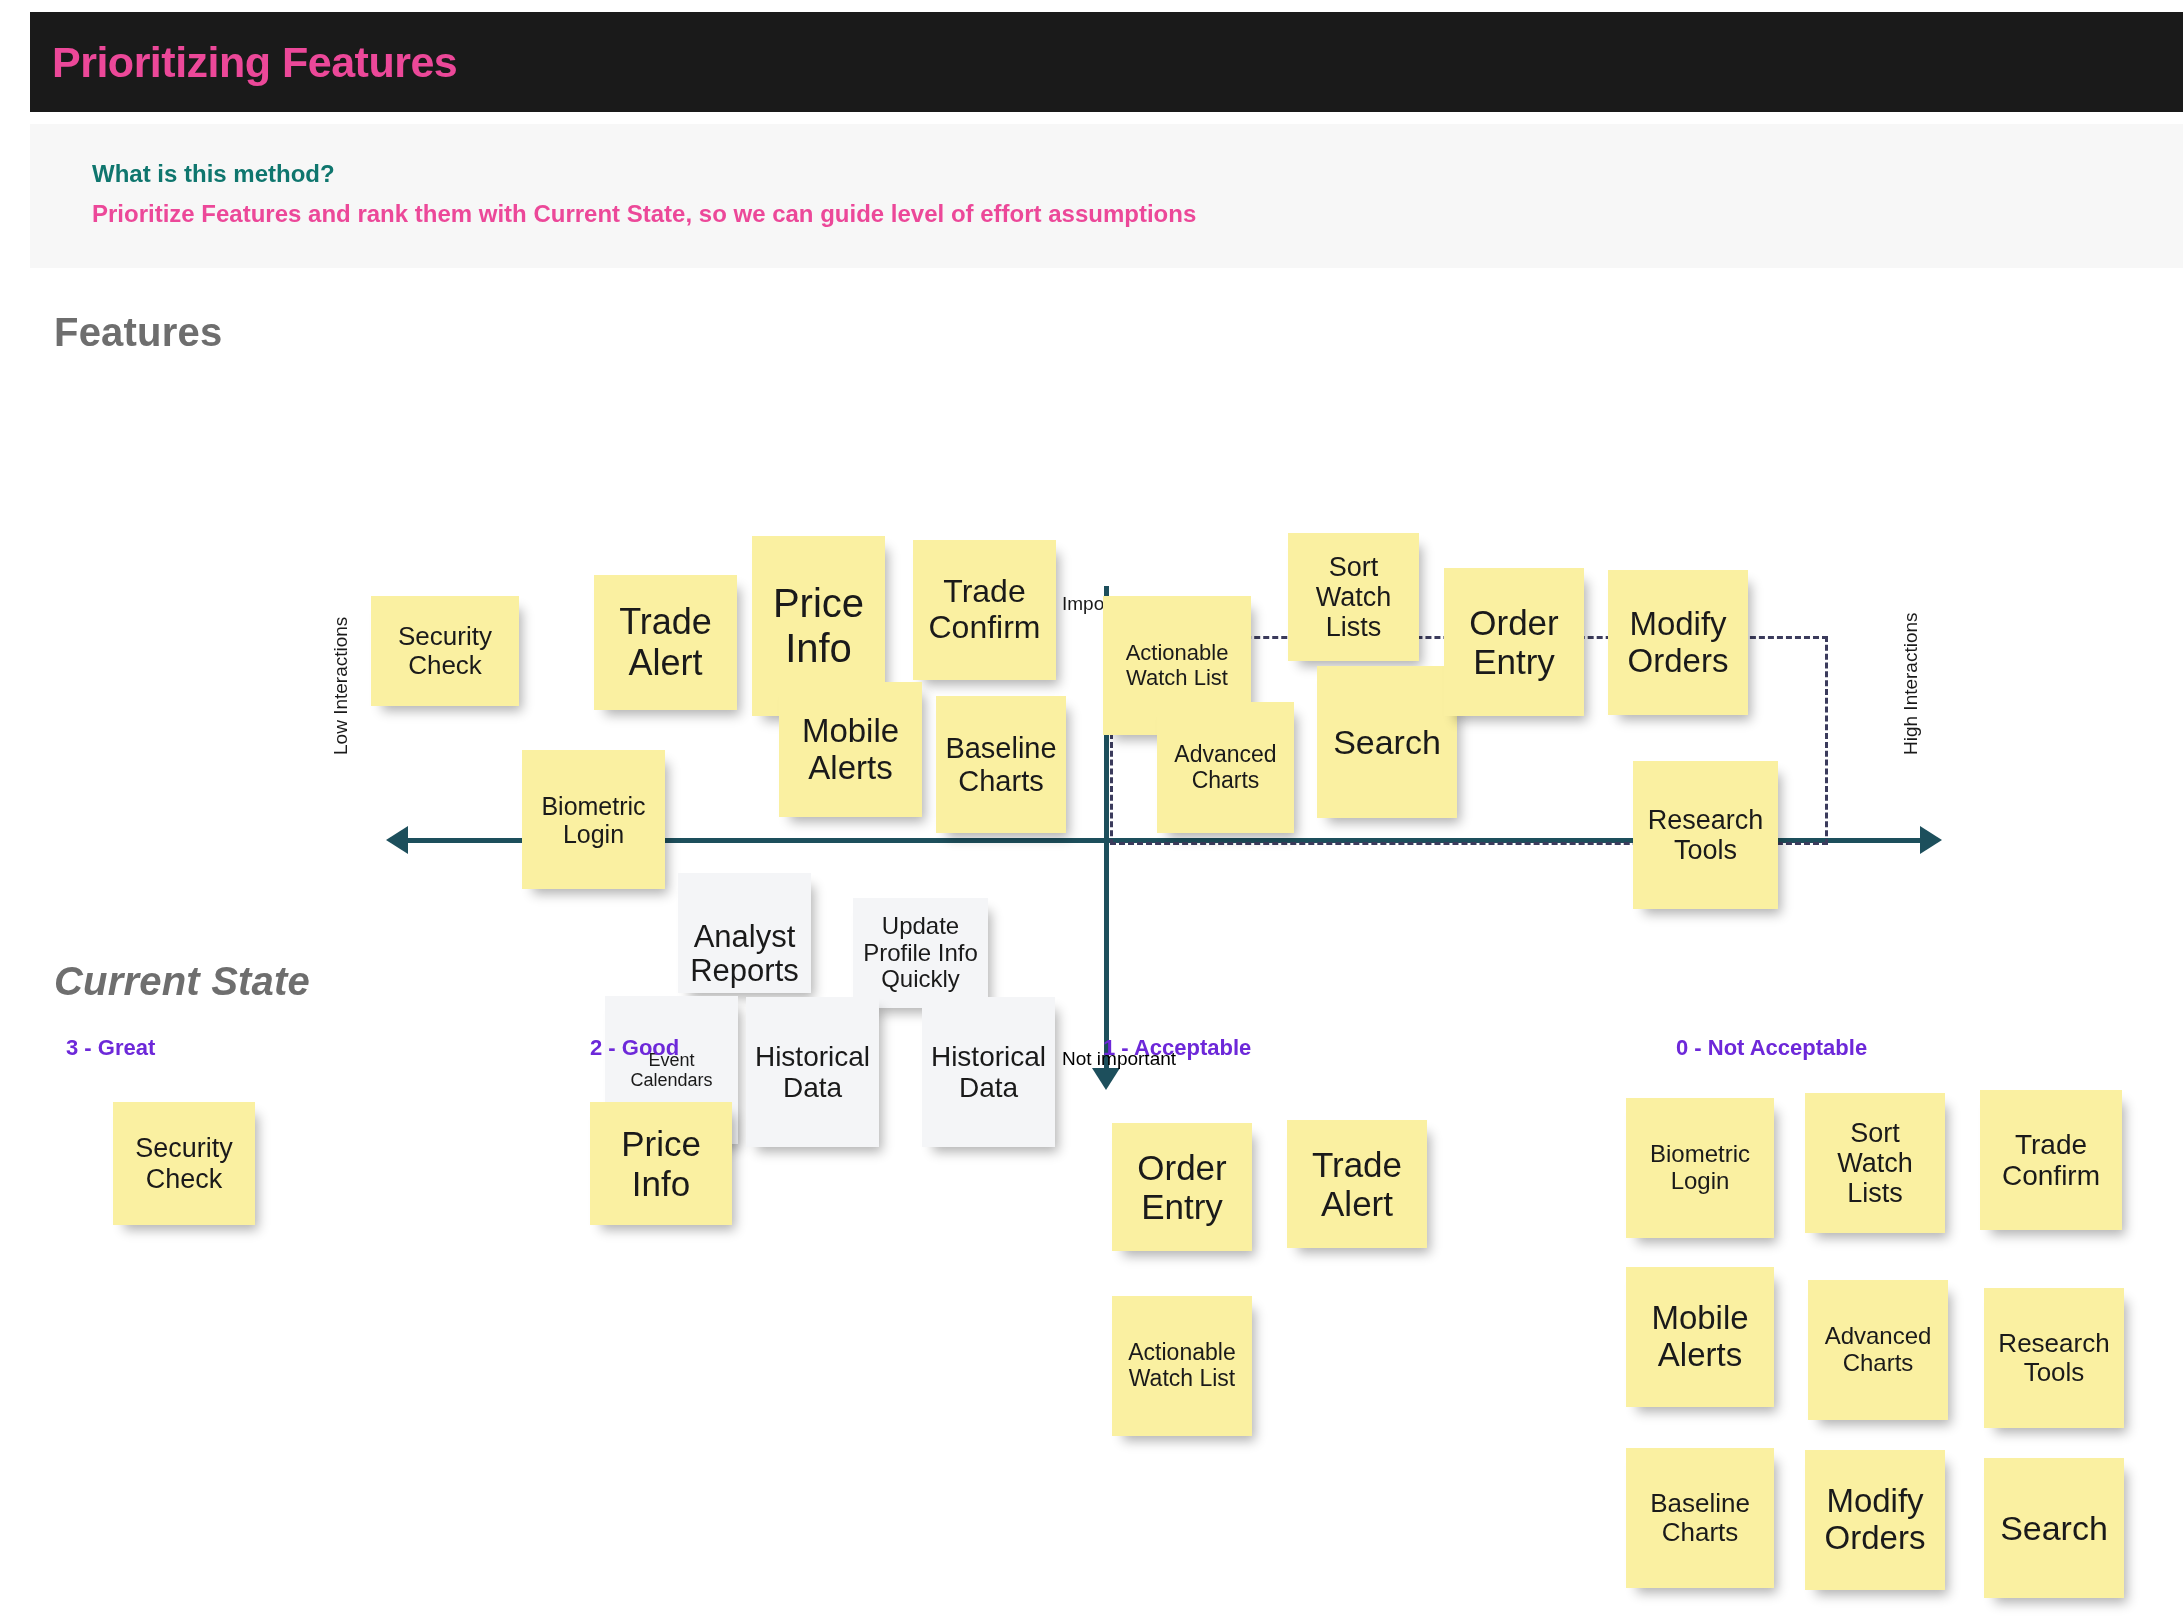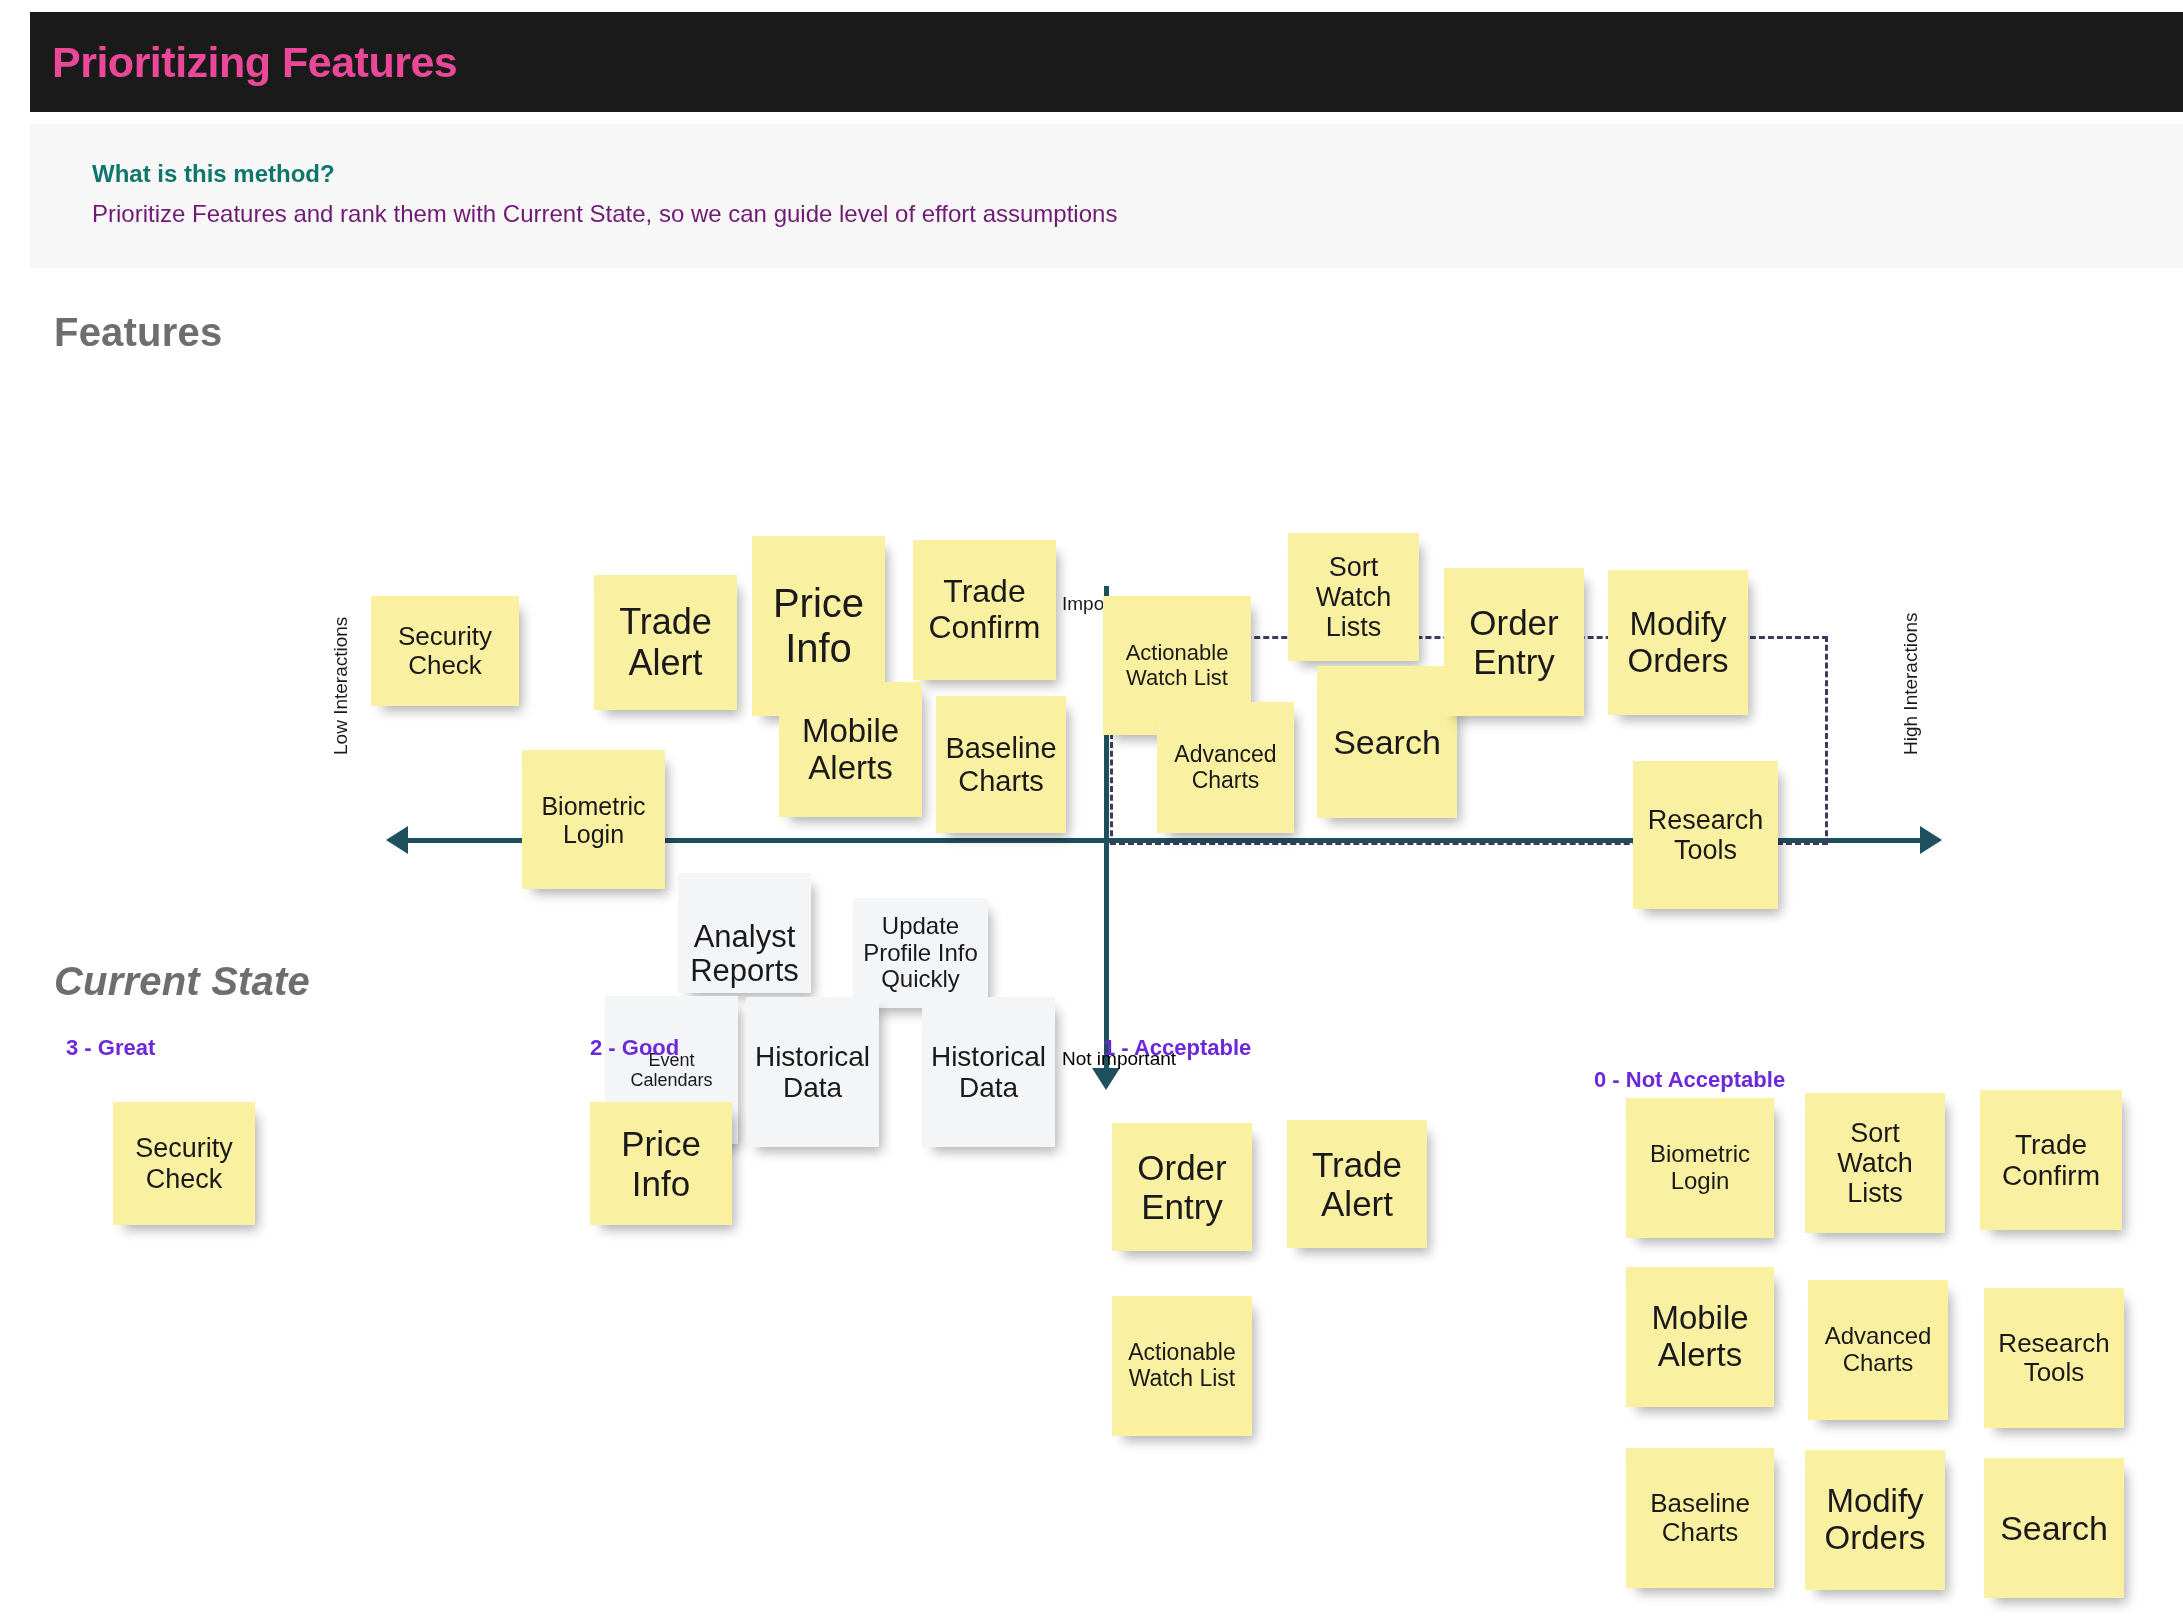--- a/index.html
+++ b/index.html
@@ -21,21 +21,21 @@
   #method-band{
     position:absolute;left:30px;top:124px;width:2153px;height:144px;
     background:#f7f7f7;
   }
   #method-question{
     position:absolute;left:92px;top:160px;
     font-size:24px;font-weight:bold;color:#0f766e;
   }
   #method-description{
     position:absolute;left:92px;top:200px;
-    font-size:24px;font-weight:normal;color:#701a75;
+    font-size:24px;font-weight:bold;color:#ec4899;
   }
 
   
   .section-heading{
     position:absolute;font-size:40px;font-weight:bold;color:#6e6e6e;
     letter-spacing:0.2px;
   }
   #features-heading{left:54px;top:310px;}
   #current-state-heading{left:54px;top:959px;font-style:italic;}
 
@@ -191,21 +191,21 @@
     <div class="bucket-label" style="left: 1103px;">1 - Acceptable</div>
     <div class="note yellow" style="left: 1112px; top: 1123px; width: 140px; height: 128px; font-size: 35px;">
       <span>Order Entry</span>
     </div>
     <div class="note yellow" style="left: 1287px; top: 1120px; width: 140px; height: 128px; font-size: 35px;">
       <span>Trade Alert</span>
     </div>
     <div class="note yellow" style="left: 1112px; top: 1296px; width: 140px; height: 140px; font-size: 23px;">
       <span>Actionable Watch List</span>
     </div>
-    <div class="bucket-label" style="left: 1594px; margin-top: 32px;">0 - Not Acceptable</div>
+    <div class="bucket-label" style="left: 1676px;">0 - Not Acceptable</div>
     <div class="note yellow" style="left: 1626px; top: 1098px; width: 148px; height: 140px; font-size: 24px;">
       <span>Biometric Login</span>
     </div>
     <div class="note yellow" style="left: 1805px; top: 1093px; width: 140px; height: 140px; font-size: 27px;">
       <span>Sort Watch Lists</span>
     </div>
     <div class="note yellow" style="left: 1980px; top: 1090px; width: 142px; height: 140px; font-size: 28px;">
       <span>Trade Confirm</span>
     </div>
     <div class="note yellow" style="left: 1626px; top: 1267px; width: 148px; height: 140px; font-size: 33px;">

